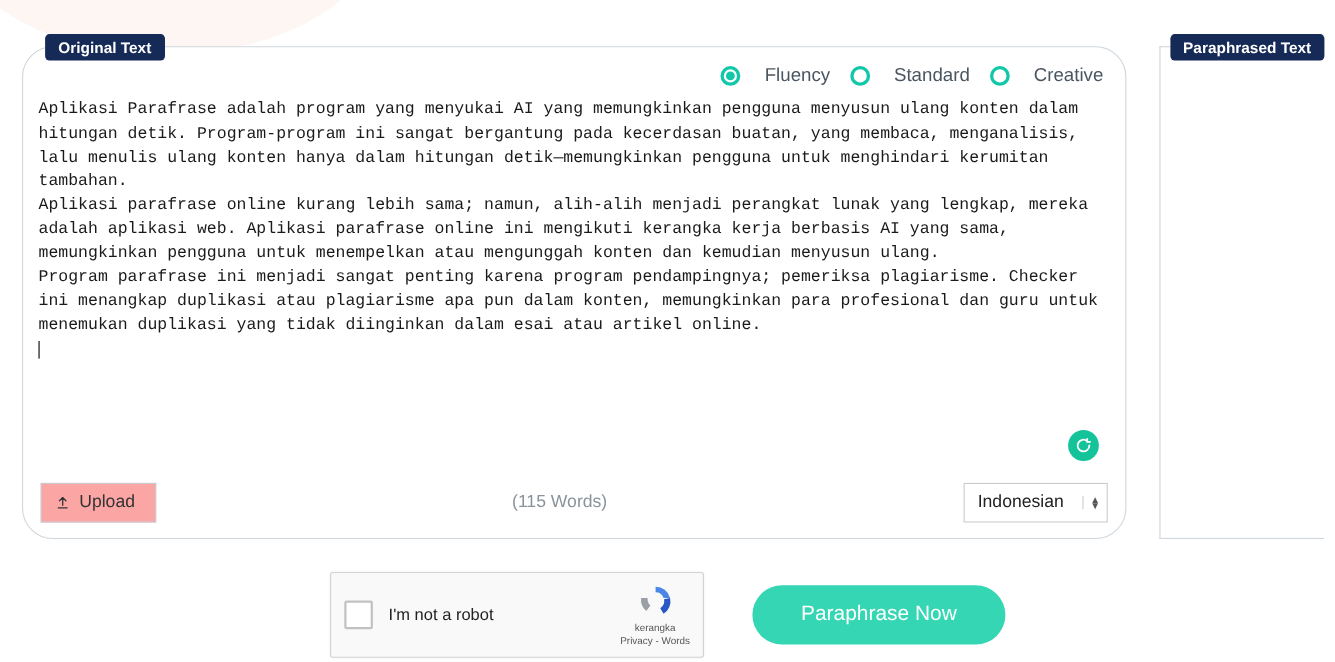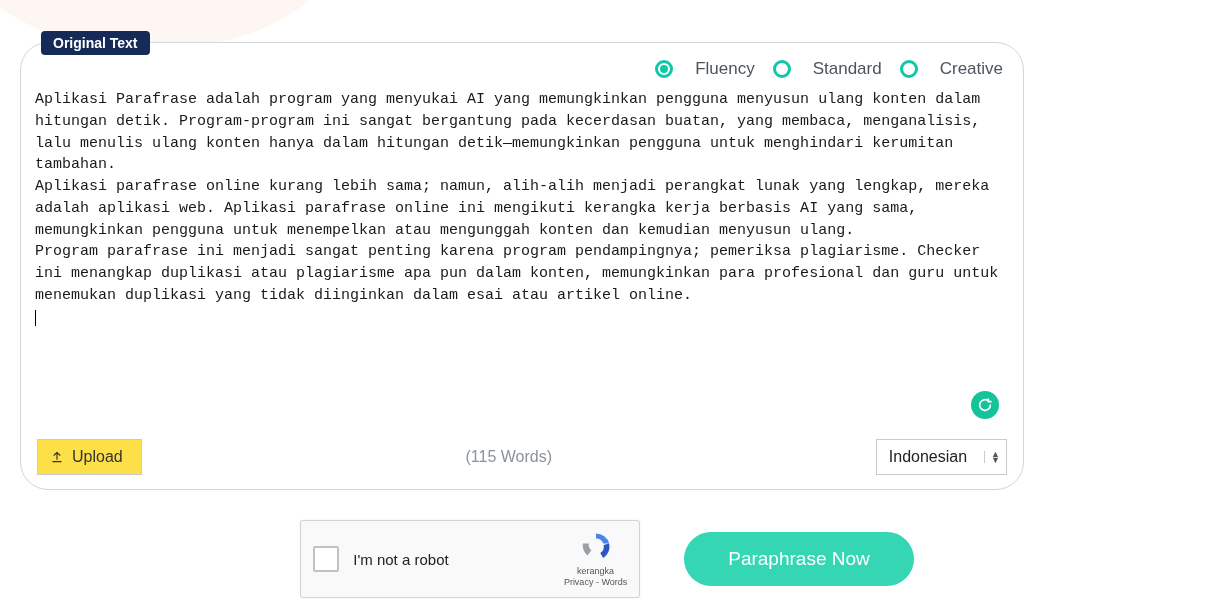--- a/index.html
+++ b/index.html
@@ -119,21 +119,21 @@
   }
   .grammarly-badge svg { width: 16px; height: 16px; }
   .bottom-row {
     display: flex;
     align-items: center;
     justify-content: space-between;
     padding: 10px 16px 14px 16px;
   }
   .upload-btn {
     border: 1px solid #c8ccd0;
-    background: #fde047;
+    background: #fca5a5;
     padding: 8px 18px 8px 12px;
     font-size: 16px;
     color: #333;
     cursor: pointer;
     display: flex;
     align-items: center;
     gap: 8px;
   }
   .upload-btn svg { width: 14px; height: 14px; }
   .word-count {
@@ -271,20 +271,23 @@
       <div class="lang-select">
         <span>Indonesian</span>
         <span class="lang-arrows">
           <span>▲</span>
             <span>▼</span>
         </span>
       </div>
     </div>
   </div>
 
+  <div class="panel panel-right">
+    <div class="panel-label">Paraphrased Text</div>
+  </div>
 
 </div>
 
 <div class="action-row">
   <div class="recaptcha-box">
     <div class="recaptcha-check"></div>
     <div class="recaptcha-label">I'm not a robot</div>
     <div class="recaptcha-right">
       <div class="recaptcha-logo">
         <svg viewBox="0 0 40 40">

